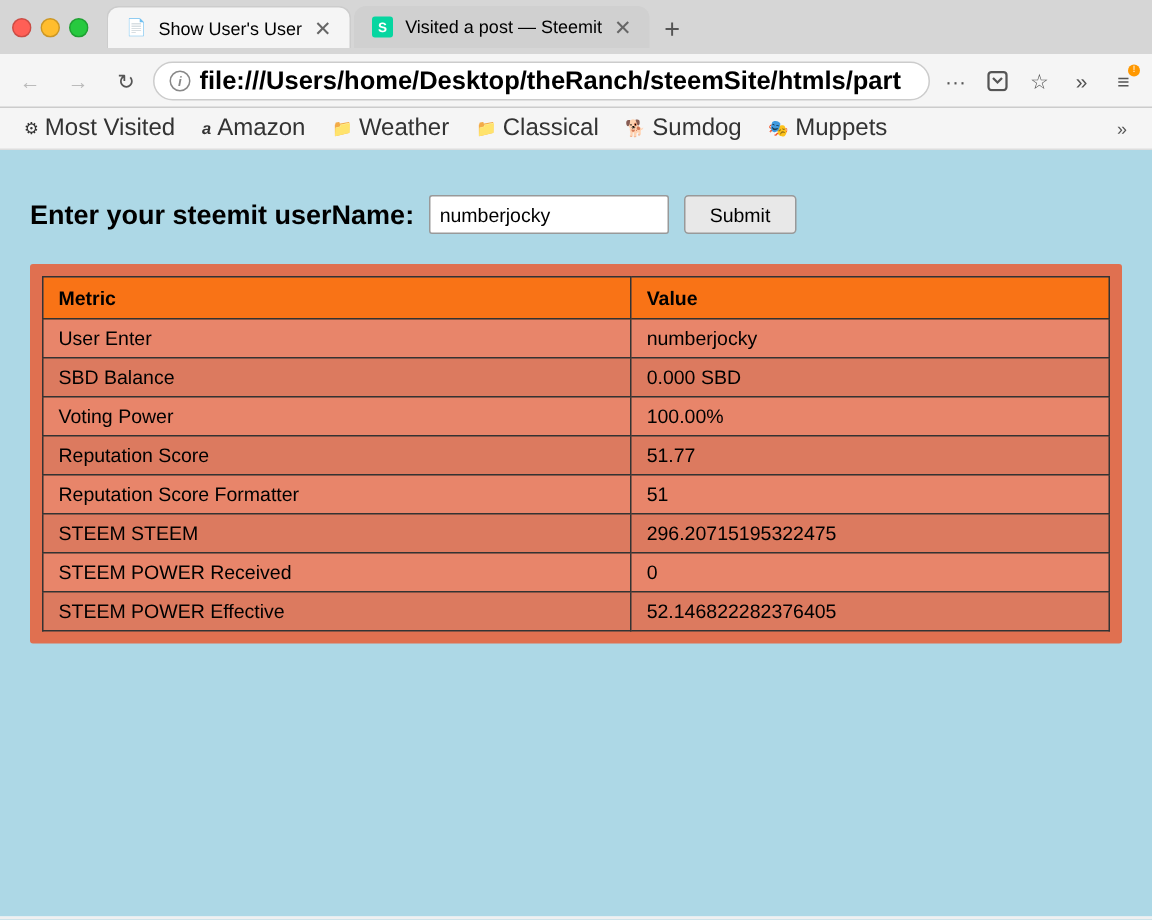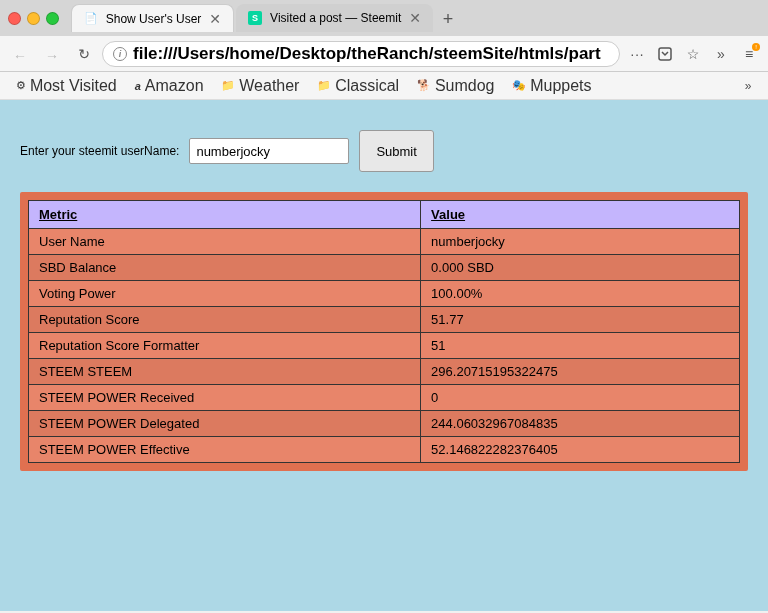--- a/index.html
+++ b/index.html
@@ -240,60 +240,60 @@
     }
 
     .form-section {
       background: #add8e6;
       padding: 10px 0 20px 0;
       display: flex;
       align-items: center;
       gap: 10px;
     }
     .form-label {
-      font-size: 12px;
+      font-size: 18px;
       color: #000;
+      font-weight: bold;
     }
     .form-input {
       height: 26px;
       padding: 0 6px;
       border: 1px solid #999;
       border-radius: 2px;
       font-size: 13px;
       width: 160px;
     }
     .submit-btn {
-      height: 42px;
+      height: 26px;
       padding: 0 16px;
       background: #e8e8e8;
       border: 1px solid #999;
       border-radius: 3px;
       cursor: pointer;
       font-size: 13px;
     }
 
     
     .data-table-container {
       background: #e07050;
       padding: 8px;
       border-radius: 2px;
     }
     .data-table {
       width: 100%;
       border-collapse: collapse;
       background: #e07050;
     }
     .data-table th {
-      background: #c4b5fd;
+      background: #f97316;
       border: 1px solid #333;
       padding: 6px 10px;
       text-align: left;
       font-weight: bold;
       font-size: 13px;
-      text-decoration: underline;
     }
     .data-table td {
       border: 1px solid #333;
       padding: 5px 10px;
       font-size: 13px;
       background: #e8856a;
     }
     .data-table tr:nth-child(odd) td {
       background: #e8856a;
     }
@@ -394,21 +394,21 @@
       <div class="data-table-container">
         <table class="data-table">
           <thead>
             <tr>
               <th>Metric</th>
               <th>Value</th>
             </tr>
           </thead>
           <tbody id="table-body">
           <tr>
-                <td>User Name</td>
+                <td>User Enter</td>
                 <td>numberjocky</td>
               </tr>
               <tr>
                 <td>SBD Balance</td>
                 <td>0.000 SBD</td>
               </tr>
               <tr>
                 <td>Voting Power</td>
                 <td>100.00%</td>
               </tr>
@@ -420,24 +420,20 @@
                 <td>Reputation Score Formatter</td>
                 <td>51</td>
               </tr>
               <tr>
                 <td>STEEM STEEM</td>
                 <td>296.20715195322475</td>
               </tr>
               <tr>
                 <td>STEEM POWER Received</td>
                 <td>0</td>
-              </tr>
-              <tr>
-                <td>STEEM POWER Delegated</td>
-                <td>244.06032967084835</td>
               </tr>
               <tr>
                 <td>STEEM POWER Effective</td>
                 <td>52.146822282376405</td>
               </tr>
             </tbody>
         </table>
       </div>
 
     </div>

